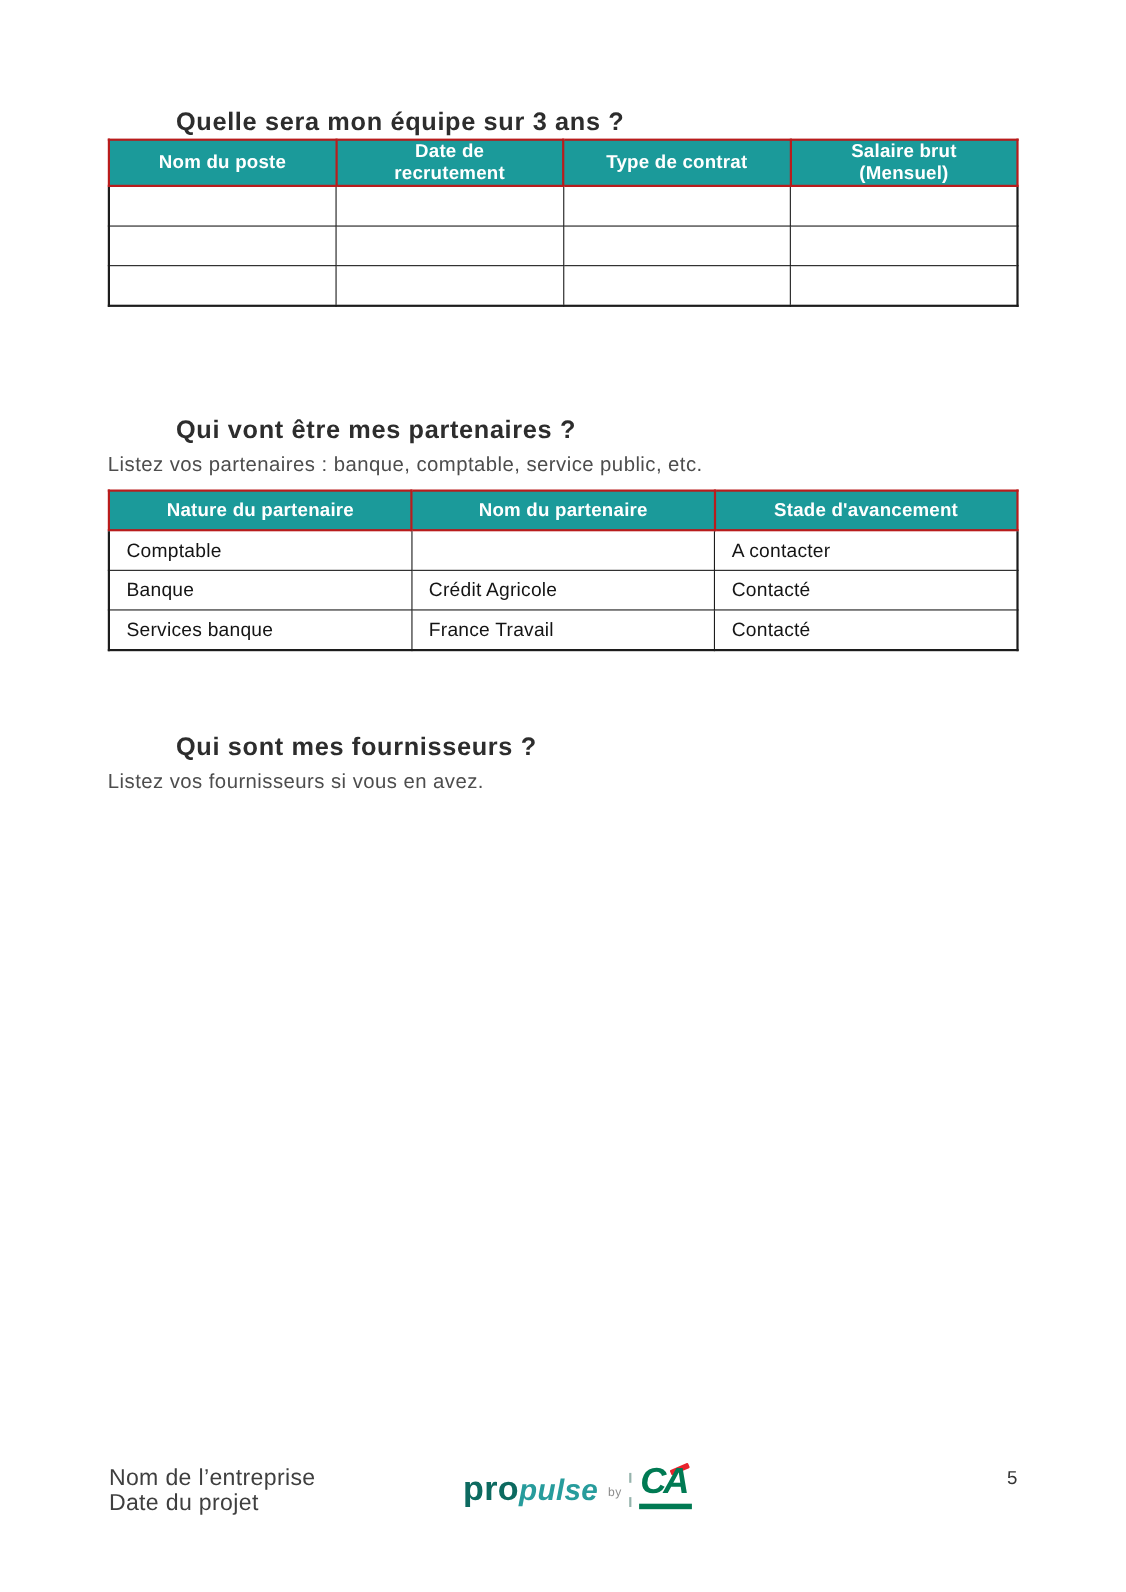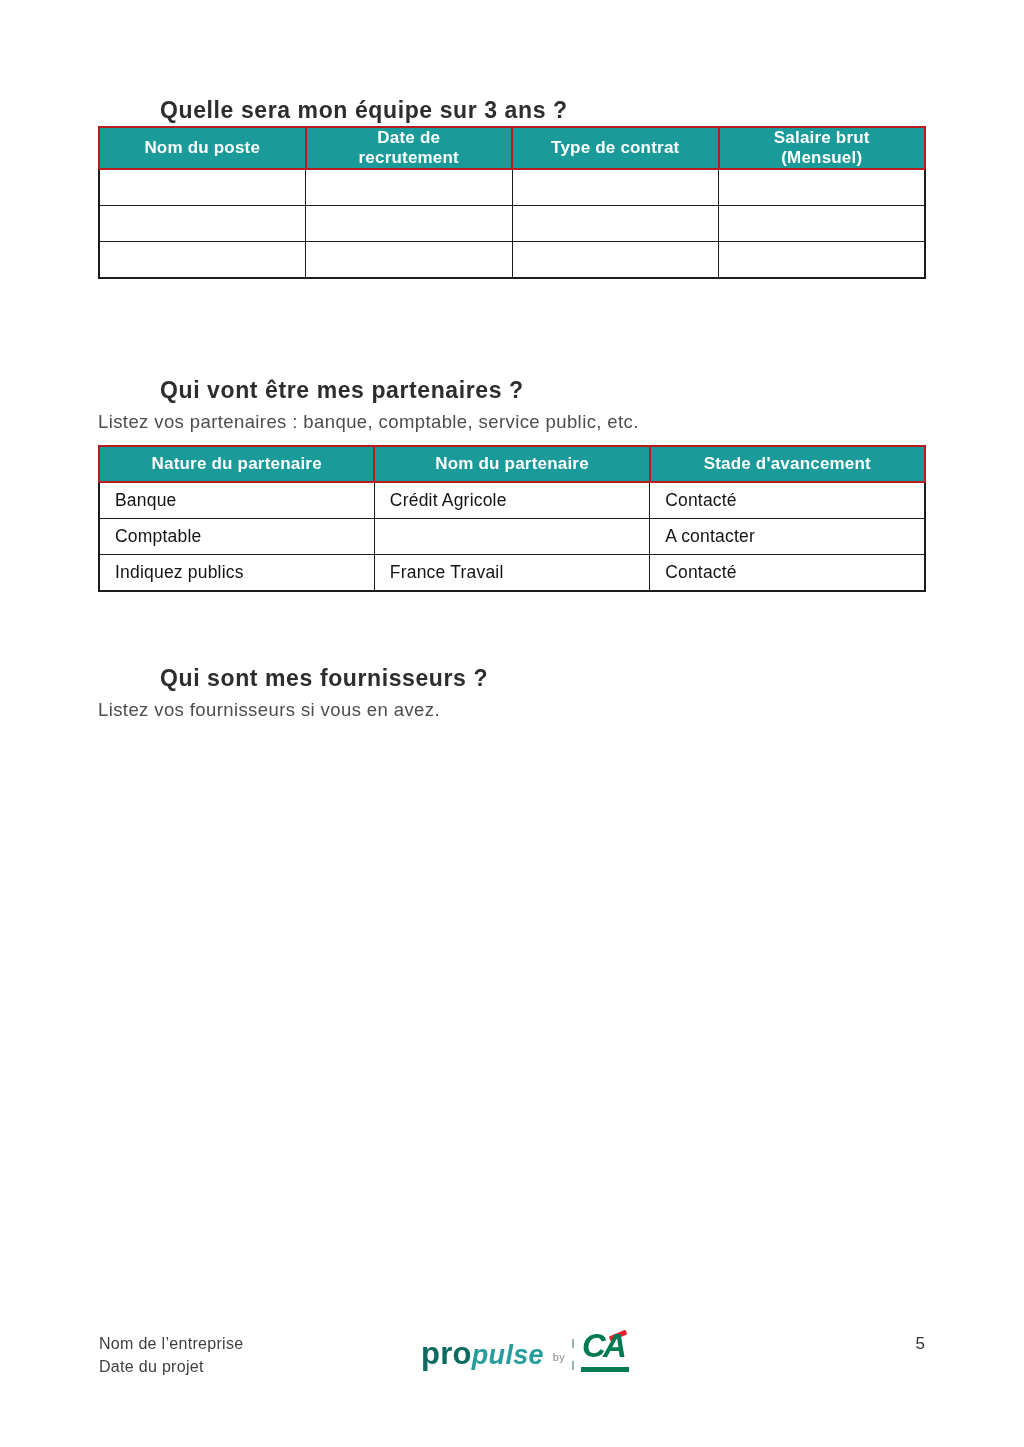--- a/index.html
+++ b/index.html
@@ -56,21 +56,21 @@
     padding:0 15px;
     text-align:left;
     letter-spacing:0.2px;
     overflow:hidden; white-space:nowrap;
   }
   .sec-partners td, .sec-suppliers td { height:36px; }
 
   
   .footer-left {
     position:absolute; left:99px; top:1333px;
-    font-size:16px; line-height:22.5px;
+    font-size:21px; line-height:22.5px;
     color:#3f3f3f; letter-spacing:0.3px;
   }
   .footer-page {
     position:absolute; right:99px; top:1334px;
     font-size:17px; color:#333333;
   }
   .footer-logo {
     position:absolute; left:0; right:0; top:1326px; height:56px;
     display:flex; justify-content:center; align-items:center;
   }
@@ -145,31 +145,31 @@
       <table class="data-table" data-table="sections.1.table">
           <thead>
             <tr>
               <th>Nature du partenaire</th>
               <th>Nom du partenaire</th>
               <th>Stade d'avancement</th>
             </tr>
           </thead>
           <tbody>
             <tr>
+              <td>Comptable</td>
+              <td></td>
+              <td>A contacter</td>
+            </tr>
+            <tr>
               <td>Banque</td>
               <td>Crédit Agricole</td>
               <td>Contacté</td>
             </tr>
             <tr>
-              <td>Comptable</td>
-              <td></td>
-              <td>A contacter</td>
-            </tr>
-            <tr>
-              <td>Indiquez publics</td>
+              <td>Services banque</td>
               <td>France Travail</td>
               <td>Contacté</td>
             </tr>
           </tbody>
         </table>
     </section>
 
     <section class="doc-section sec-suppliers">
       <h2 class="section-title">Qui sont mes fournisseurs ?</h2>
       <p class="section-sub">Listez vos fournisseurs si vous en avez.</p>

